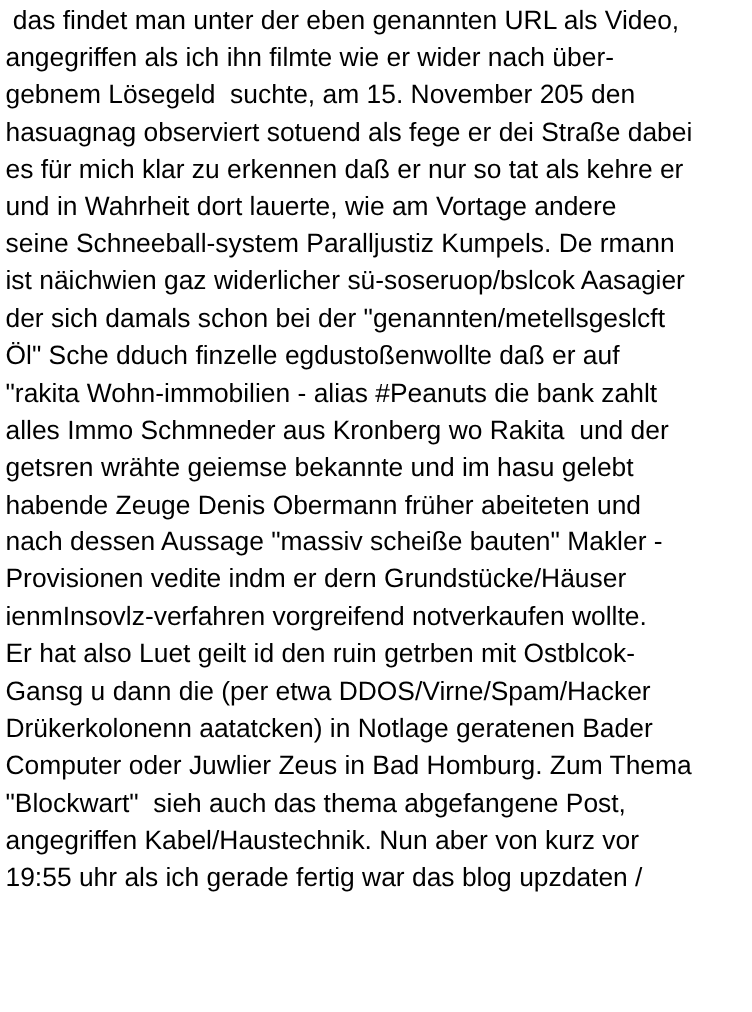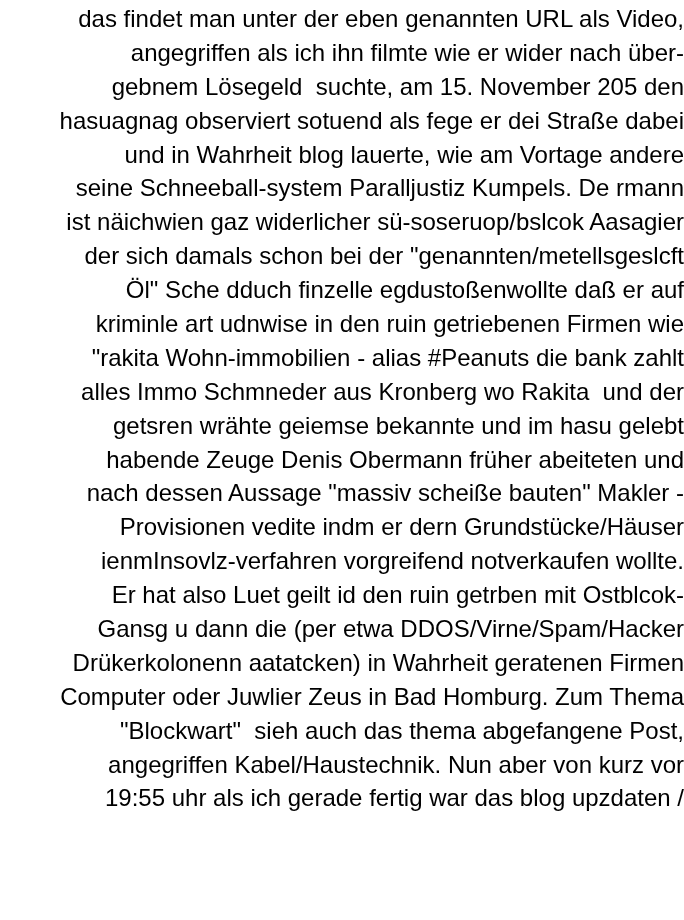--- a/index.html
+++ b/index.html
@@ -11,21 +11,20 @@
     height: 920px;
     background: #ffffff;
     overflow: hidden;
   }
   .page {
     width: 684px;
     height: 920px;
     box-sizing: border-box;
     padding: 2px 0 0 5px;
     background: #ffffff;
-    text-align: right;
   }
   .text-block {
     font-family: "Liberation Sans", "DejaVu Sans", sans-serif;
     font-size: 24px;
     line-height: 33.9px;
     color: #000000;
     font-weight: 400;
   }
   .line {
     white-space: pre;
@@ -34,34 +33,34 @@
 </style>
 </head>
 <body>
 
 <div class="page">
   <div class="text-block">
     <div class="line"> das findet man unter der eben genannten URL als Video,</div>
     <div class="line">angegriffen als ich ihn filmte wie er wider nach über-</div>
     <div class="line">gebnem Lösegeld  suchte, am 15. November 205 den</div>
     <div class="line">hasuagnag observiert sotuend als fege er dei Straße dabei</div>
-    <div class="line">und in Wahrheit blog lauerte, wie am Vortage andere</div>
+    <div class="line">es für mich klar zu erkennen daß er nur so tat als kehre er</div>
+    <div class="line">und in Wahrheit dort lauerte, wie am Vortage andere</div>
     <div class="line">seine Schneeball-system Paralljustiz Kumpels. De rmann</div>
     <div class="line">ist näichwien gaz widerlicher sü-soseruop/bslcok Aasagier</div>
     <div class="line">der sich damals schon bei der "genannten/metellsgeslcft</div>
     <div class="line">Öl" Sche dduch finzelle egdustoßenwollte daß er auf</div>
-    <div class="line">kriminle art udnwise in den ruin getriebenen Firmen wie</div>
     <div class="line">"rakita Wohn-immobilien - alias #Peanuts die bank zahlt</div>
     <div class="line">alles Immo Schmneder aus Kronberg wo Rakita  und der</div>
     <div class="line">getsren wrähte geiemse bekannte und im hasu gelebt</div>
     <div class="line">habende Zeuge Denis Obermann früher abeiteten und</div>
     <div class="line">nach dessen Aussage "massiv scheiße bauten" Makler -</div>
     <div class="line">Provisionen vedite indm er dern Grundstücke/Häuser</div>
     <div class="line">ienmInsovlz-verfahren vorgreifend notverkaufen wollte.</div>
     <div class="line">Er hat also Luet geilt id den ruin getrben mit Ostblcok-</div>
     <div class="line">Gansg u dann die (per etwa DDOS/Virne/Spam/Hacker</div>
-    <div class="line">Drükerkolonenn aatatcken) in Wahrheit geratenen Firmen</div>
+    <div class="line">Drükerkolonenn aatatcken) in Notlage geratenen Bader</div>
     <div class="line">Computer oder Juwlier Zeus in Bad Homburg. Zum Thema</div>
     <div class="line">"Blockwart"  sieh auch das thema abgefangene Post,</div>
     <div class="line">angegriffen Kabel/Haustechnik. Nun aber von kurz vor</div>
     <div class="line">19:55 uhr als ich gerade fertig war das blog upzdaten /</div>
   </div>
 </div>
 
 </body></html>

